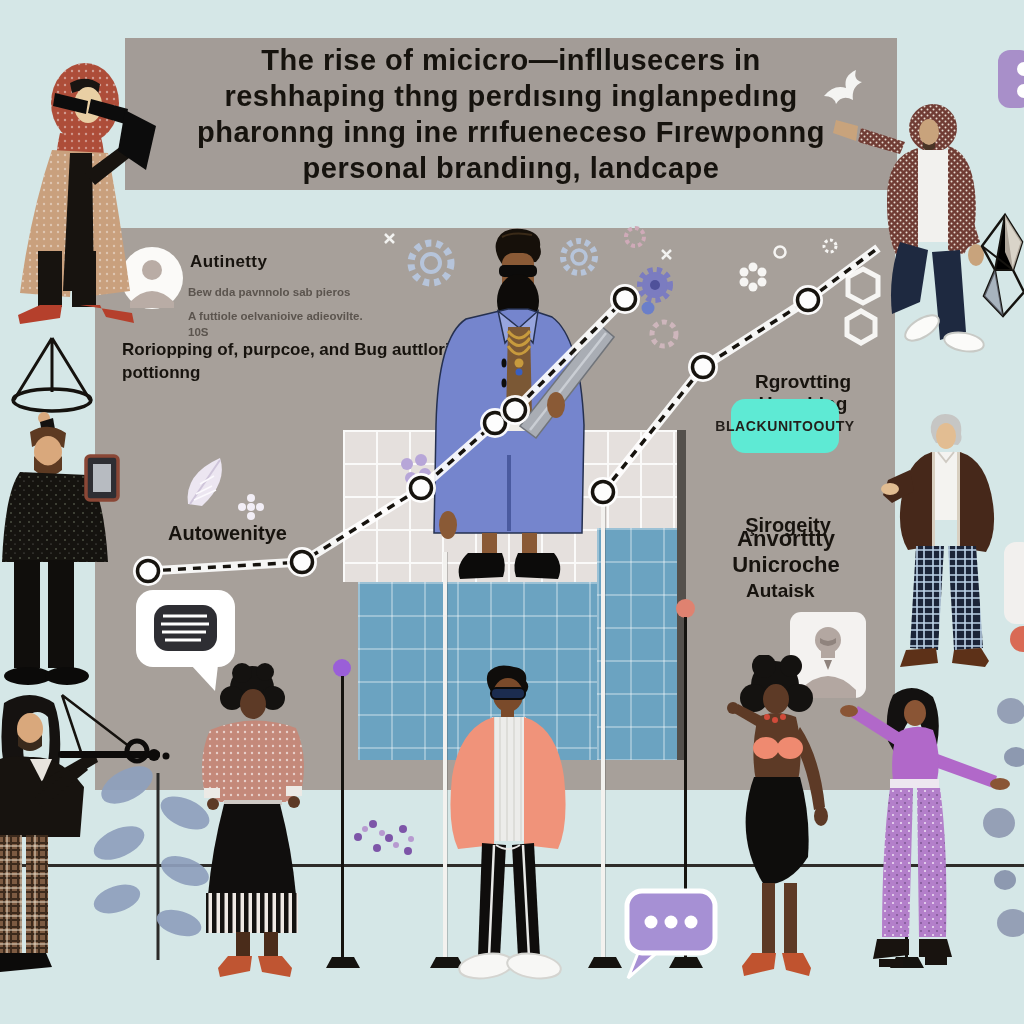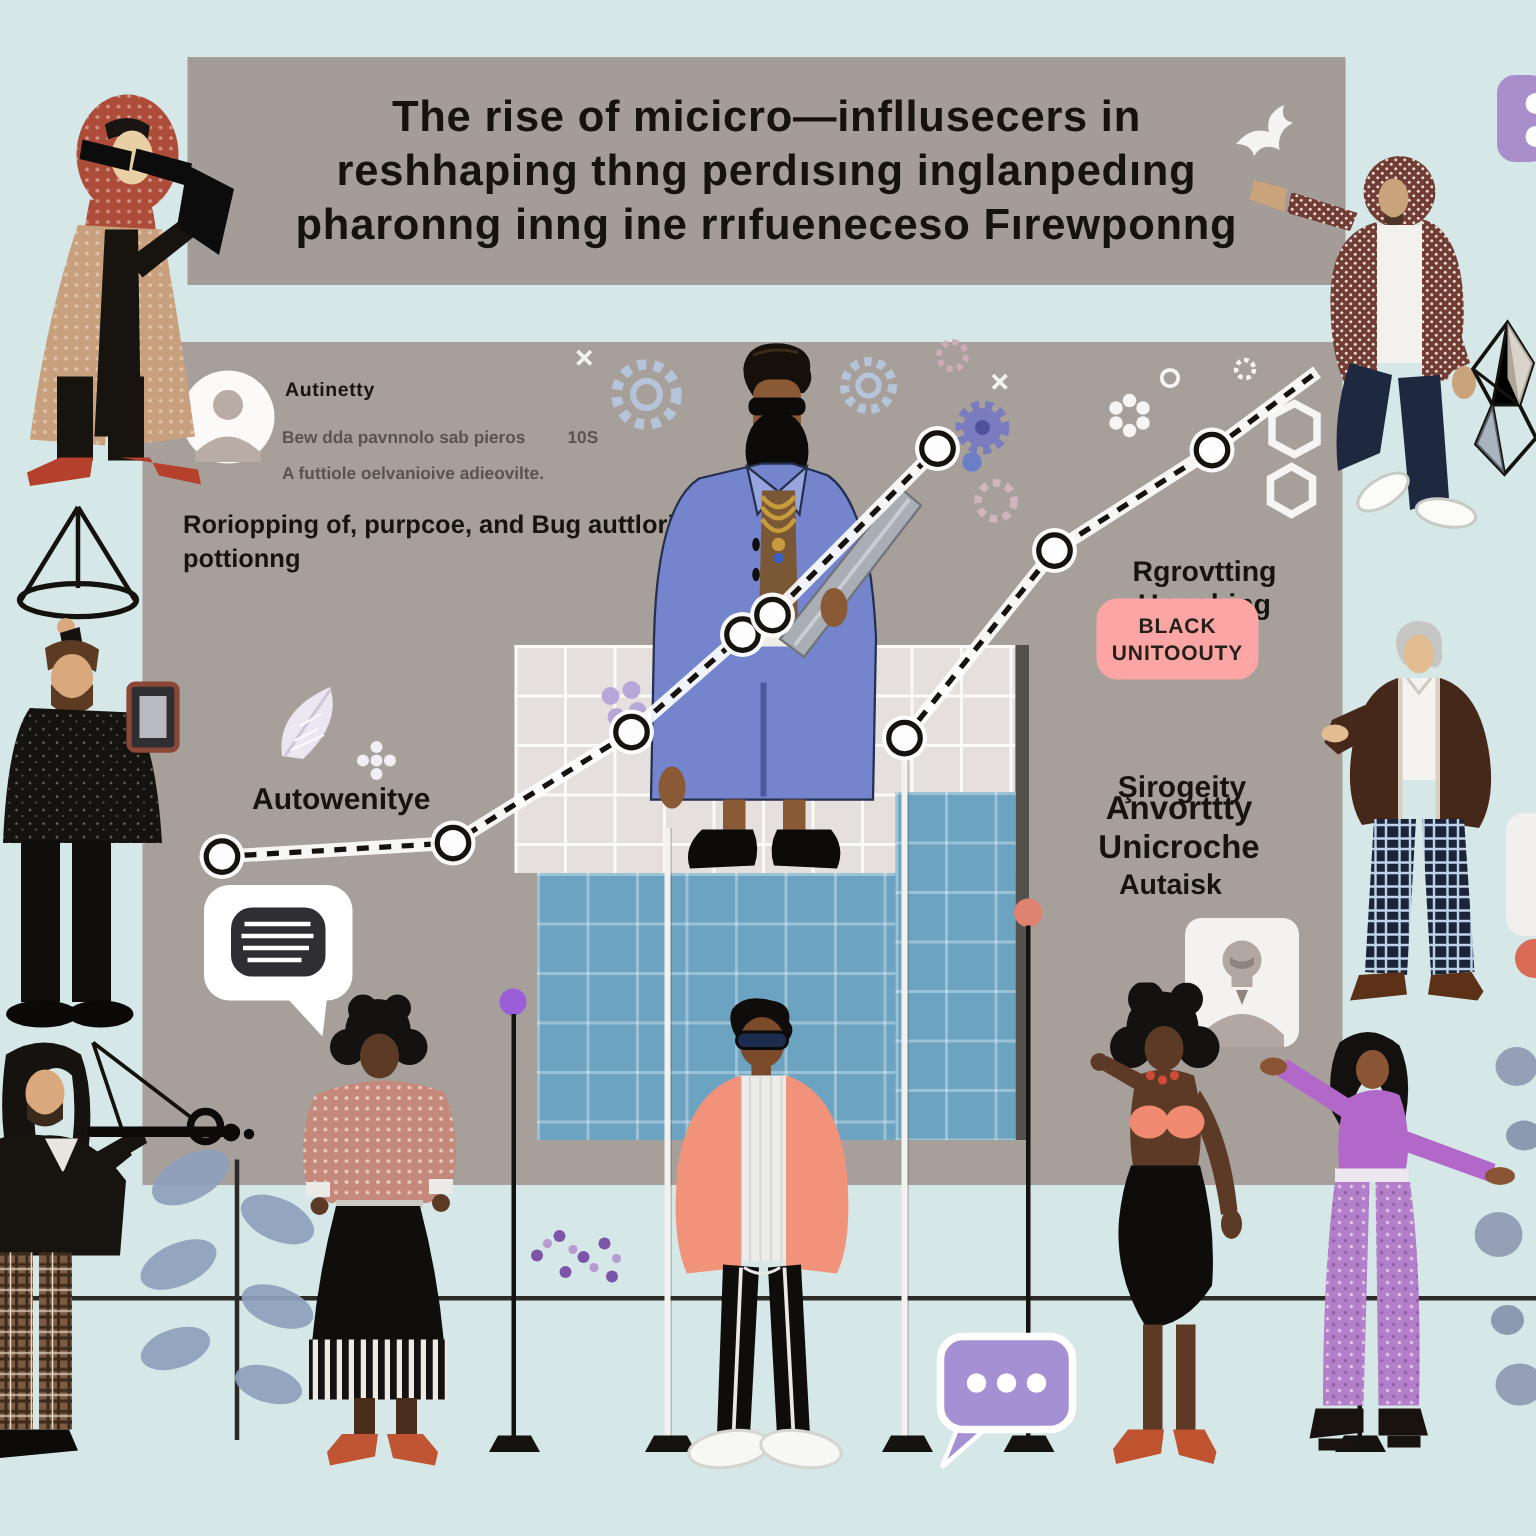--- a/index.html
+++ b/index.html
@@ -5,30 +5,30 @@
   html,body{margin:0;padding:0;background:#b8c4c6;}
   #stage{position:relative;width:1024px;height:1024px;overflow:hidden;
          background:#d5e7e7;font-family:"Liberation Sans",sans-serif;padding-left:46px;}
   .abs{position:absolute;}
   
   #banner{left:125px;top:38px;width:772px;height:152px;background:#a39c97;
           display:flex;flex-direction:column;justify-content:center;align-items:center;}
   .t-line{font-weight:700;color:#16130e;font-size:29px;line-height:36px;letter-spacing:.5px;white-space:nowrap;}
   #panel{left:95px;top:228px;width:800px;height:562px;background:#a7a09a;}
   
-  .card-name{left:190px;top:252px;font-weight:700;font-size:13px;color:#17130e;letter-spacing:.4px;}
-  .card-meta{left:188px;top:286px;font-size:11.5px;color:#5b544e;display:flex;gap:28px;font-weight:600;}
+  .card-name{left:190px;top:252px;font-weight:700;font-size:17px;color:#17130e;letter-spacing:.4px;}
+  .card-meta{left:188px;top:286px;font-size:11.5px;color:#5b544e;display:flex;gap:28px;font-weight:600;flex-direction:column;}
   .card-desc{left:188px;top:310px;font-size:11.5px;color:#5b544e;font-weight:600;}
   .lbl{font-weight:700;color:#17130e;}
   #lbl-positioning{left:122px;top:338px;width:348px;font-size:17px;line-height:23px;}
   #lbl-strategy{left:122px;top:419px;font-size:22px;}
   #lbl-authentic{left:168px;top:522px;font-size:20px;}
   #lbl-growth{left:710px;top:371px;width:186px;font-size:19px;text-align:center;}
-  #badge{left:731px;top:399px;width:108px;height:54px;background:#fca5a5;border-radius:14px;
-         display:flex;flex-direction:column;justify-content:center;align-items:center;}
+  #badge{left:731px;top:399px;width:108px;height:54px;background:#5eead4;border-radius:14px;
+         display:flex;flex-direction:row;justify-content:center;align-items:center;}
   .badge-line{font-weight:700;font-size:14px;line-height:18px;color:#241f1b;letter-spacing:.6px;}
   #lbl-integrity{left:728px;top:486px;width:120px;font-size:20px;text-align:center;margin-top:28px;}
   #lbl-authority{left:688px;top:526px;width:196px;font-size:22px;text-align:center;}
   #lbl-risk{left:746px;top:580px;width:90px;font-size:19px;text-align:left;}
   
   #grid-light{left:343px;top:430px;width:334px;height:152px;background:#e9e4e1;
     background-image:linear-gradient(#ffffff 2px,transparent 2px),linear-gradient(90deg,#ffffff 2px,transparent 2px);
     background-size:33px 33px;opacity:.95;}
   .grid-blue{background:#6ba3c1;
     background-image:linear-gradient(rgba(255,255,255,.32) 2px,transparent 2px),linear-gradient(90deg,rgba(255,255,255,.32) 2px,transparent 2px);
@@ -86,20 +86,21 @@
         <rect width="8" height="8" fill="#efe9e4"></rect>
         <rect width="4.5" height="8" fill="#141210"></rect>
       </pattern>
     </defs>
   </svg>
 
   <div id="banner" class="abs">
     <div class="t-line">The rise of micicro—infllusecers in</div>
     <div class="t-line">reshhaping thng perdısıng inglanpedıng</div>
     <div class="t-line">pharonng inng ine rrıfueneceso Fırewponng</div>
+    <div class="t-line">personal brandiıng, landcape</div>
   </div>
 
   <svg class="abs" style="left:818px;top:66px" width="48" height="44">
     <path d="M6,30 Q16,18 28,22 Q25,10 38,4 Q35,14 44,16 Q33,21 35,34 Q24,28 18,38 Q16,30 6,30 Z" fill="#f4f4f2"></path>
   </svg>
 
   <div id="panel" class="abs"></div>
 
   <div id="grid-light" class="abs"></div>
   <div id="grid-edge" class="abs"></div>

